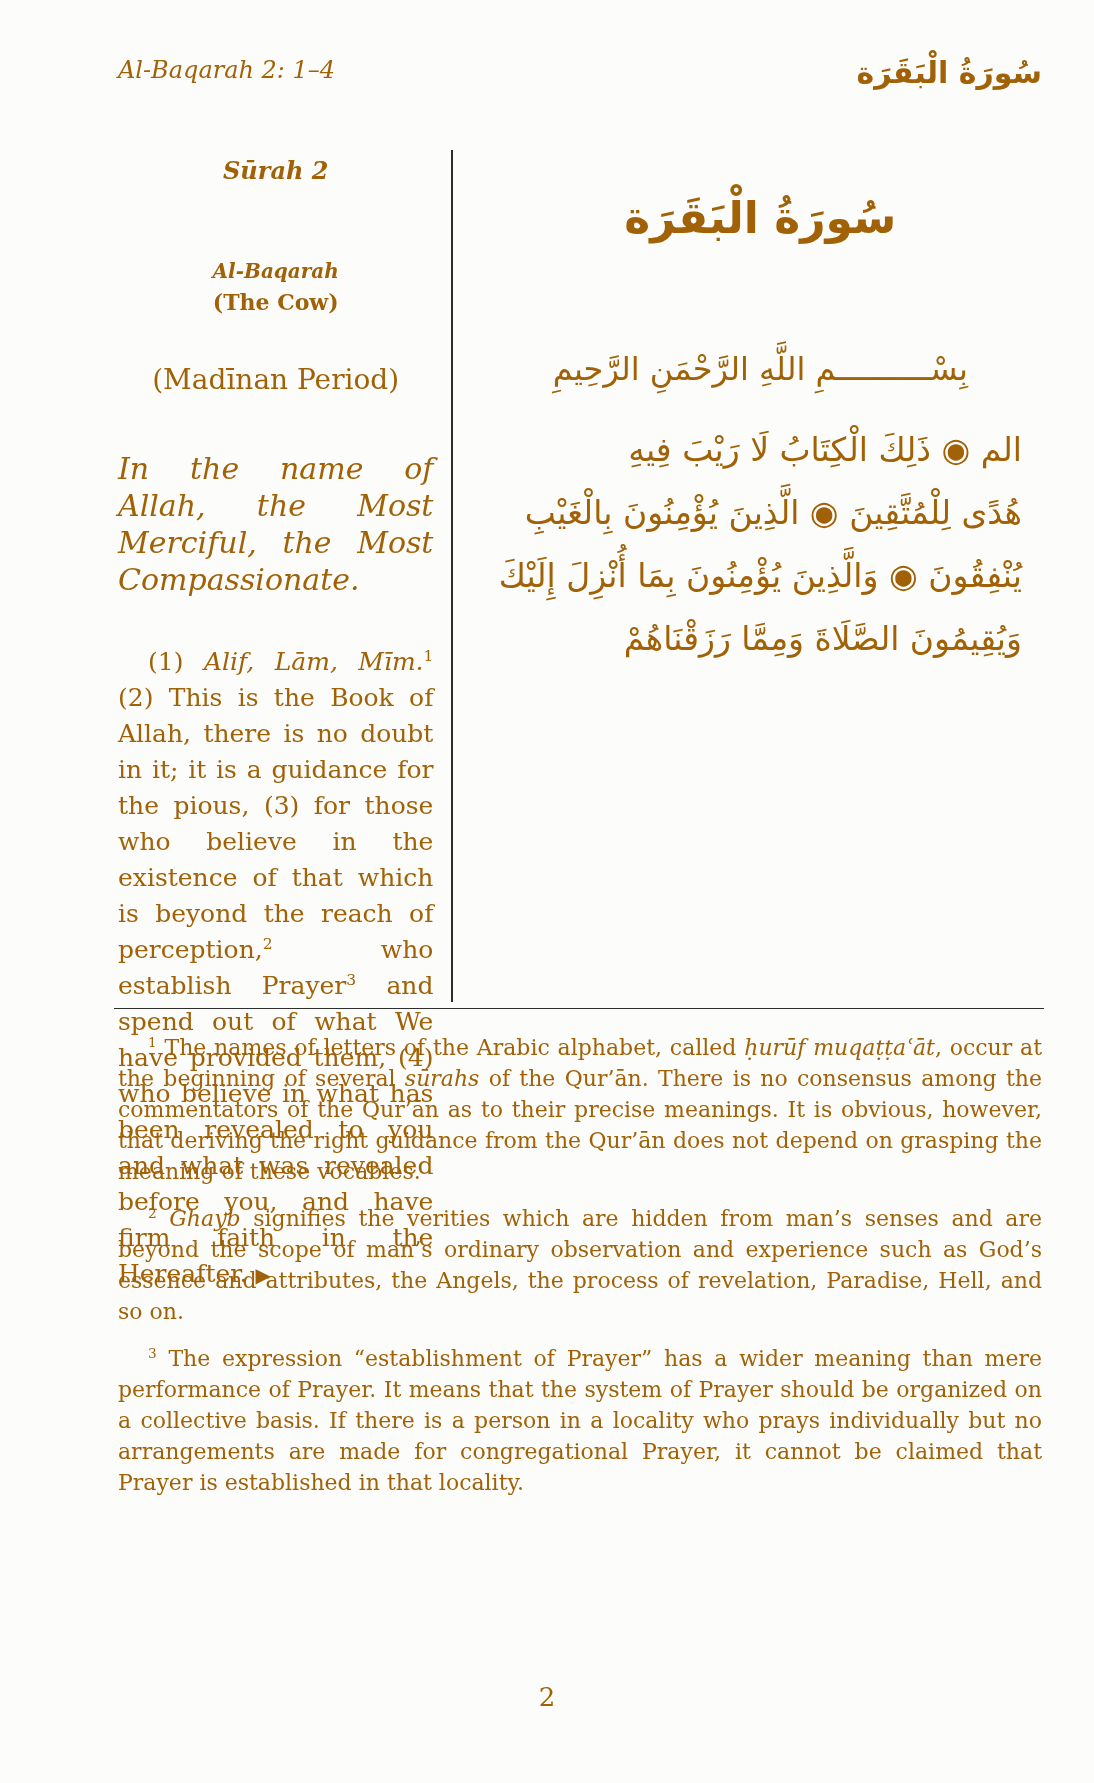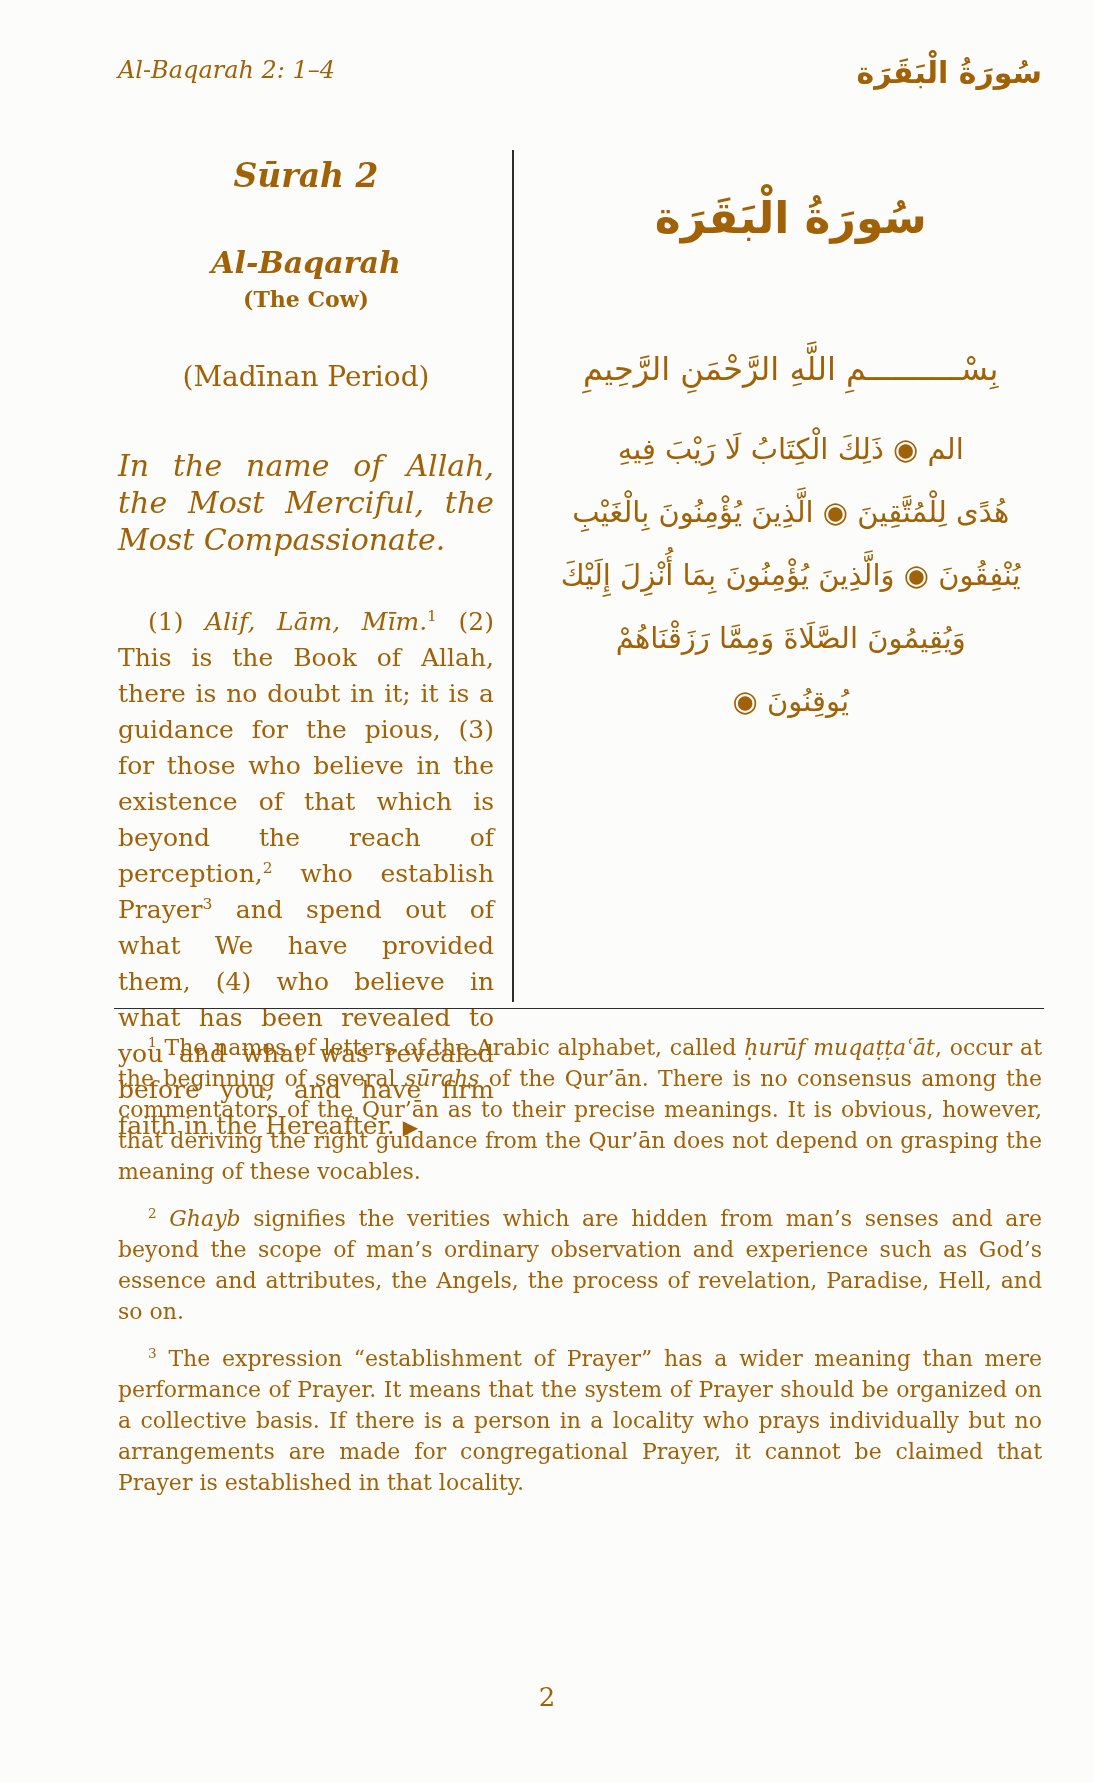--- a/index.html
+++ b/index.html
@@ -29,22 +29,22 @@
 
   
   .columns {
     position:absolute; top:150px; left:118px; right:54px; height:852px;
     display:flex;
   }
   .col-left { width:376px; }
   .divider { width:1.5px; background:#2e2e2e; margin-left:18px; }
   .col-right { flex:1; padding-left:46px; padding-right:18px; }
 
-  .surah-number { text-align:center; font-size:33px; font-weight:bold; font-style:italic; margin-top:6px; }
-  .surah-name   { text-align:center; font-size:30px; font-weight:bold; font-style:italic; margin-top:50px; }
+  .surah-number { text-align:center; font-size:24px; font-weight:bold; font-style:italic; margin-top:6px; }
+  .surah-name   { text-align:center; font-size:20px; font-weight:bold; font-style:italic; margin-top:74px; }
   .surah-sub    { text-align:center; font-size:22px; font-weight:bold; margin-top:6px; }
   .period       { text-align:center; font-size:28px; margin-top:48px; }
 
   .basmala-translation {
     margin:54px 0 0 0;
     font-style:italic; font-size:30px; line-height:37px;
     text-align:justify;
   }
   .translation {
     margin:46px 0 0 0;
@@ -58,21 +58,21 @@
   
   .arabic { font-family:"DejaVu Sans",sans-serif; direction:rtl; }
   .surah-calligraphy {
     margin-top:42px; text-align:center;
     font-size:44px; font-weight:bold; line-height:1.2;
   }
   .basmala {
     margin-top:104px; text-align:center;
     font-size:32px; line-height:1.3;
   }
-  .verses { margin-top:28px; font-size:29px; line-height:63px; text-align:center; }
+  .verses { margin-top:28px; font-size:33px; line-height:63px; text-align:right; }
   .verse-line { white-space:nowrap; }
 
   
   .footnote-rule {
     position:absolute; top:1008px; left:114px; right:50px;
     border:none; border-top:1.5px solid #2e2e2e; margin:0;
   }
   .footnotes { position:absolute; top:1032px; left:118px; right:52px; }
   .footnote {
     margin:0 0 16px 0;
@@ -110,21 +110,20 @@
     <div class="divider"></div>
 
     <div class="col-right arabic">
       <div class="surah-calligraphy">سُورَةُ الْبَقَرَة</div>
       <div class="basmala">بِسْــــــــــمِ اللَّهِ الرَّحْمَنِ الرَّحِيمِ</div>
       <div class="verses">
         <div class="verse-line">الم ◉ ذَلِكَ الْكِتَابُ لَا رَيْبَ فِيهِ</div>
         <div class="verse-line">هُدًى لِلْمُتَّقِينَ ◉ الَّذِينَ يُؤْمِنُونَ بِالْغَيْبِ</div>
         <div class="verse-line">يُنْفِقُونَ ◉ وَالَّذِينَ يُؤْمِنُونَ بِمَا أُنْزِلَ إِلَيْكَ</div>
         <div class="verse-line">وَيُقِيمُونَ الصَّلَاةَ وَمِمَّا رَزَقْنَاهُمْ</div>
-        <div class="verse-line">يُوقِنُونَ ◉</div>
       </div>
     </div>
 
   </div>
 
   <hr class="footnote-rule">
 
   <div class="footnotes">
     <p class="footnote"><sup>1</sup> <span>The names of letters of the Arabic alphabet, called </span><span class="it">ḥurūf muqaṭṭaʿāt</span><span>, occur at the beginning of several </span><span class="it">sūrahs</span><span> of the Qur’ān. There is no consensus among the commentators of the Qur’ān as to their precise meanings. It is obvious, however, that deriving the right guidance from the Qur’ān does not depend on grasping the meaning of these vocables.</span></p>
     <p class="footnote"><sup>2</sup> <span class="it">Ghayb</span><span> signifies the verities which are hidden from man’s senses and are beyond the scope of man’s ordinary observation and experience such as God’s essence and attributes, the Angels, the process of revelation, Paradise, Hell, and so on.</span></p>

